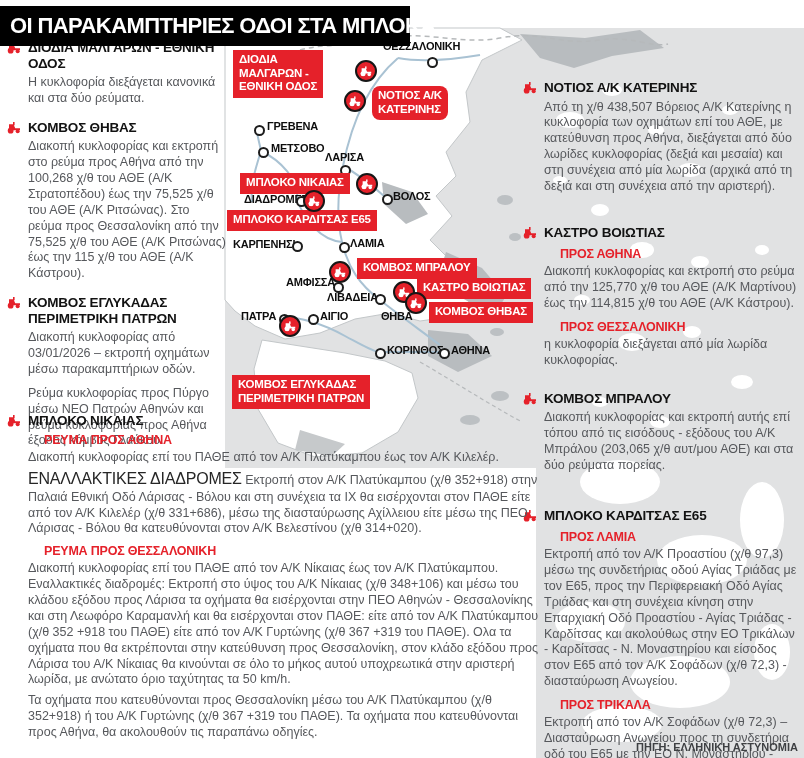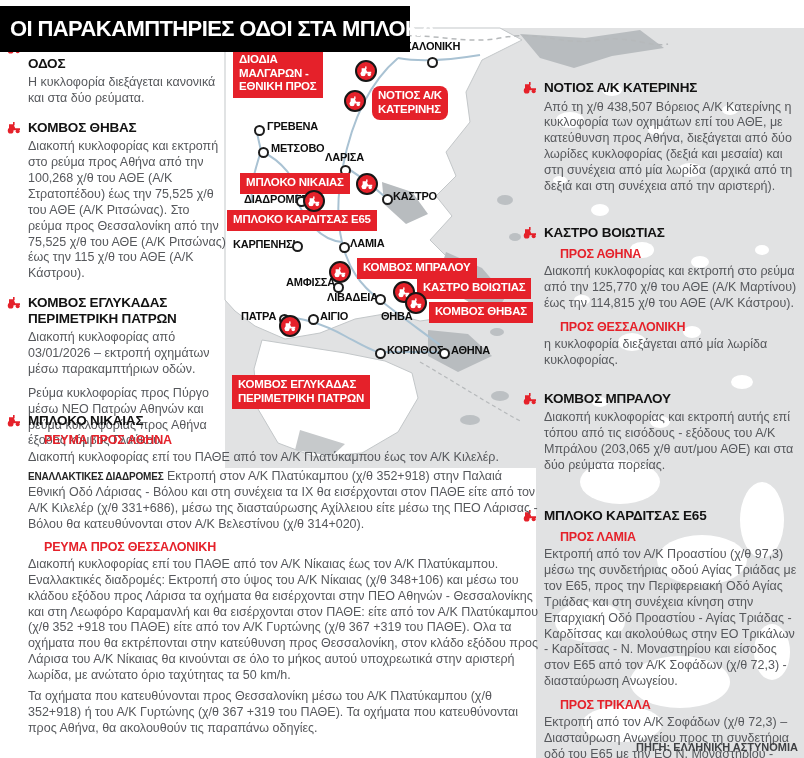--- a/index.html
+++ b/index.html
@@ -1,32 +1,32 @@
 <!DOCTYPE html>
 <html><head>
 <meta charset="utf-8">
 <style>
   html,body{margin:0;padding:0;background:#fff;}
   .stage{position:relative;width:804px;height:758px;background:#ffffff;
          font-family:"Liberation Sans",sans-serif;overflow:hidden;}
   
-  .titlebar{position:absolute;left:0;top:6px;width:410px;height:46px;background:#000;
+  .titlebar{position:absolute;left:0;top:6px;width:410px;height:40px;background:#000;
             display:flex;align-items:center;padding-left:10px;box-sizing:border-box;z-index:6;}
   .titlebar span{color:#fff;font-size:22px;font-weight:900;letter-spacing:-0.6px;white-space:nowrap;}
   
   svg.mapbg{position:absolute;left:0;top:0;z-index:0;}
   
   .col{position:absolute;z-index:5;}
   .sec{position:relative;padding-left:20px;margin-bottom:13px;}
   .ticon{position:absolute;left:-2px;top:0;color:#e5212a;}
   .shead{margin:0 0 4px;font-size:13.5px;font-weight:800;color:#121212;
          letter-spacing:-0.2px;line-height:1.15;}
   .body{margin:0 0 8px;font-size:12.5px;line-height:1.27;color:#56585c;}
   .subhead{margin:7px 16px 3px;font-size:12.5px;font-weight:800;color:#e5212a;letter-spacing:-0.2px;}
-  .lead-bold{font-weight:700;color:#262626;font-size:10px;letter-spacing:-0.2px;}
+  .lead-bold{font-weight:400;color:#262626;font-size:16px;letter-spacing:-0.2px;}
   
   .city{position:absolute;font-size:11px;font-weight:800;color:#0d0d0d;
         letter-spacing:-0.2px;white-space:nowrap;z-index:2;}
   .dot{position:absolute;width:7px;height:7px;border:2px solid #1c1c1c;border-radius:50%;
        background:#fff;z-index:2;}
   .callout{position:absolute;background:#e5212a;color:#fff;font-size:11.5px;font-weight:800;
            line-height:1.18;padding:3px 6px 4px;white-space:pre-line;letter-spacing:-0.2px;z-index:3;}
   .marker{position:absolute;width:22px;height:22px;border-radius:50%;background:#e5212a;
           border:2px solid #161616;display:flex;align-items:center;justify-content:center;
           color:#fff;z-index:4;box-sizing:border-box;}
@@ -201,21 +201,21 @@
   <span class="dot" style="left:258px;top:147px;"></span>
   <div class="city" style="left:271px;top:142px;">ΜΕΤΣΟΒΟ</div>
 
   <div class="city" style="left:325px;top:151px;">ΛΑΡΙΣΑ</div>
   <span class="dot" style="left:340px;top:165px;"></span>
 
   <div class="city" style="left:244px;top:193px;">ΔΙΑΔΡΟΜΕΣ</div>
   <span class="dot" style="left:296px;top:196px;"></span>
 
   <span class="dot" style="left:382px;top:194px;"></span>
-  <div class="city" style="left:393px;top:190px;">ΚΑΣΤΡΟ</div>
+  <div class="city" style="left:393px;top:190px;">ΒΟΛΟΣ</div>
 
   <div class="city" style="left:233px;top:238px;">ΚΑΡΠΕΝΗΣΙ</div>
   <span class="dot" style="left:292px;top:241px;"></span>
 
   <span class="dot" style="left:339px;top:242px;"></span>
   <div class="city" style="left:350px;top:237px;">ΛΑΜΙΑ</div>
 
   <div class="city" style="left:286px;top:276px;">ΑΜΦΙΣΣΑ</div>
   <span class="dot" style="left:333px;top:282px;"></span>
 
@@ -231,21 +231,21 @@
   <div class="city" style="left:381px;top:310px;">ΘΗΒΑ</div>
 
   <span class="dot" style="left:375px;top:348px;"></span>
   <div class="city" style="left:387px;top:344px;">ΚΟΡΙΝΘΟΣ</div>
 
   <span class="dot" style="left:439px;top:348px;"></span>
   <div class="city" style="left:451px;top:344px;">ΑΘΗΝΑ</div>
 
   <div class="callout" style="left:233px;top:50px;">ΔΙΟΔΙΑ
 ΜΑΛΓΑΡΩΝ -
-ΕΘΝΙΚΗ ΠΡΟΣ</div>
+ΕΘΝΙΚΗ ΟΔΟΣ</div>
   <div class="callout" style="left:372px;top:86px;border-radius:8px;">ΝΟΤΙΟΣ Α/Κ
 ΚΑΤΕΡΙΝΗΣ</div>
   <div class="callout" style="left:240px;top:173px;">ΜΠΛΟΚΟ ΝΙΚΑΙΑΣ</div>
   <div class="callout" style="left:227px;top:210px;">ΜΠΛΟΚΟ ΚΑΡΔΙΤΣΑΣ Ε65</div>
   <div class="callout" style="left:357px;top:258px;">ΚΟΜΒΟΣ ΜΠΡΑΛΟΥ</div>
   <div class="callout" style="left:417px;top:278px;">ΚΑΣΤΡΟ ΒΟΙΩΤΙΑΣ</div>
   <div class="callout" style="left:429px;top:302px;">ΚΟΜΒΟΣ ΘΗΒΑΣ</div>
   <div class="callout" style="left:232px;top:338px;margin-top:37px;">ΚΟΜΒΟΣ ΕΓΛΥΚΑΔΑΣ
 ΠΕΡΙΜΕΤΡΙΚΗ ΠΑΤΡΩΝ</div>
 

